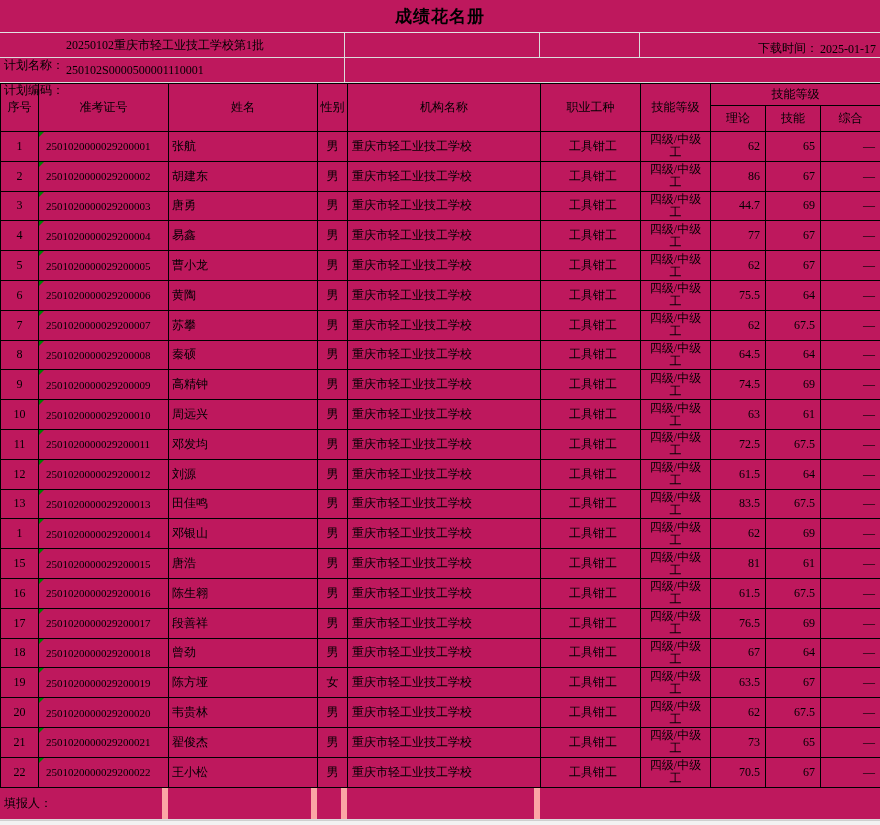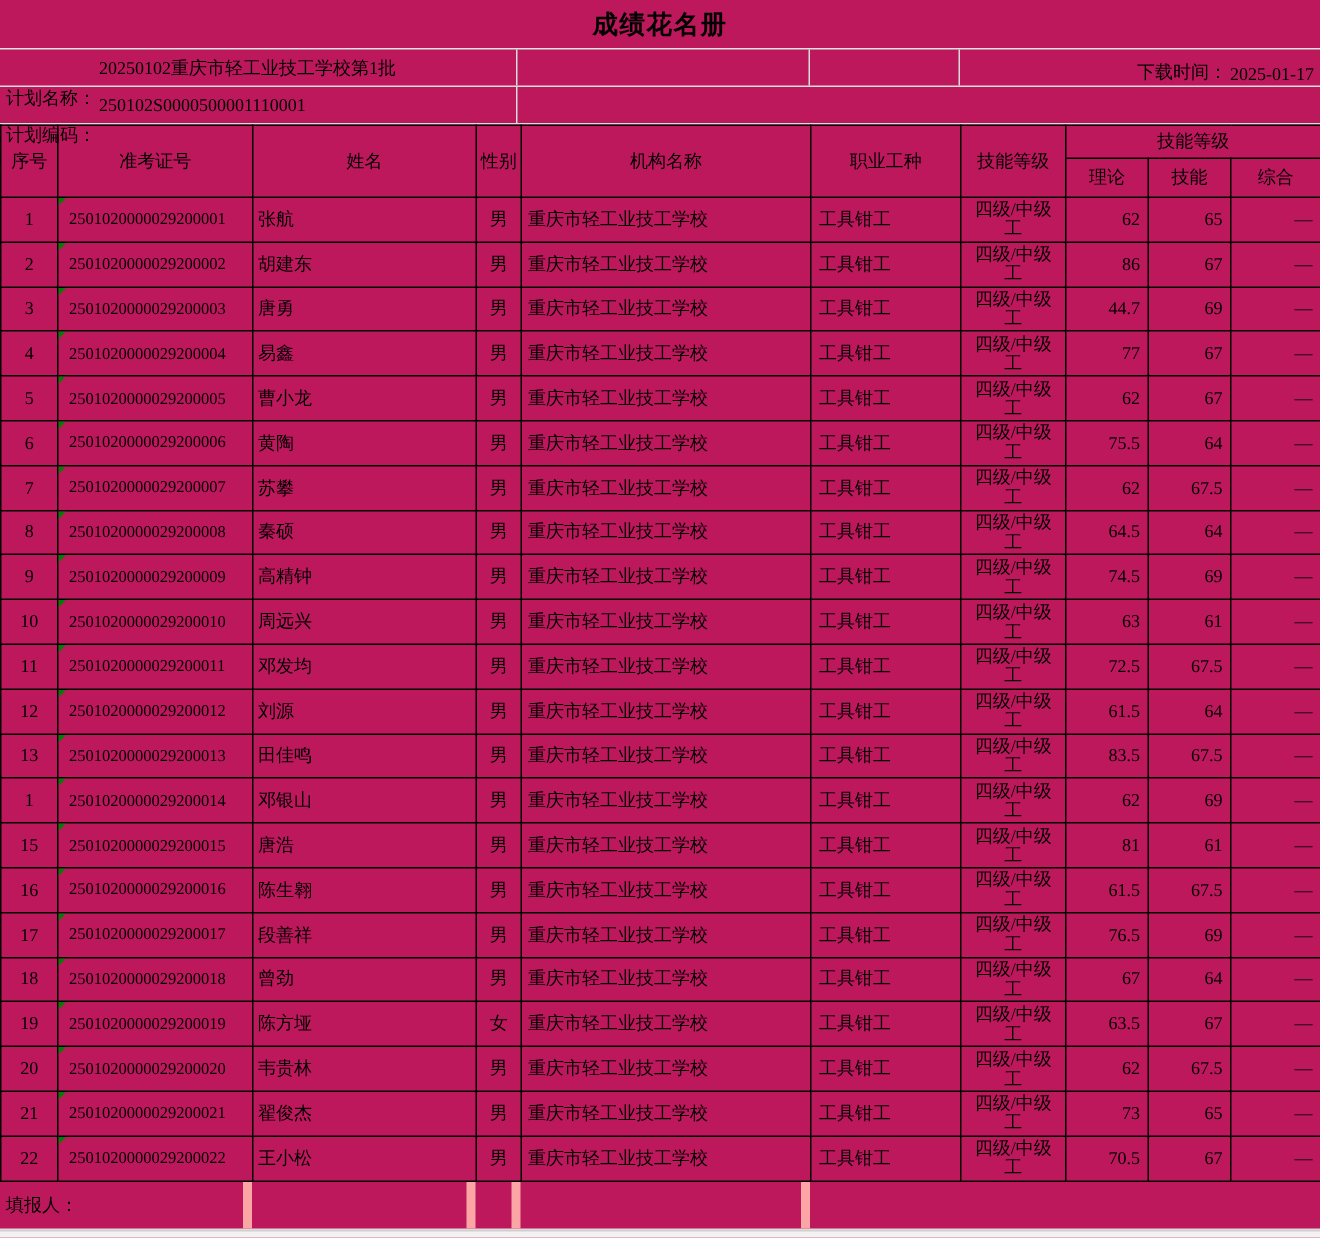--- a/index.html
+++ b/index.html
@@ -29,21 +29,21 @@
     border:1px solid #000; box-sizing:border-box; font-weight:normal;
     padding:0; vertical-align:middle; overflow:hidden; white-space:nowrap;
   }
   thead tr.h1 { height:22px; }
   thead tr.h2 { height:26px; }
   tbody tr { height:29.8px; }
   th { text-align:center; }
   .c-center { text-align:center; }
   .c-left   { text-align:left; padding-left:3px !important; }
   .c-org    { text-align:left; padding-left:4px !important; }
-  .c-occ    { text-align:left; padding-left:5px !important; }
+  .c-occ    { text-align:center; padding-left:5px !important; }
   .c-right  { text-align:right; padding-right:5px !important; }
   .c-exam   { text-align:left; padding-left:7px !important; font-size:11px; position:relative; }
   .c-level  { text-align:center; line-height:13px; }
   .c-level div { line-height:13px; }
   .tri {
     position:absolute; top:0; left:0; width:0; height:0;
     border-top:5px solid #008000; border-right:5px solid transparent;
   }
   
   .footer-row { height:31px; display:flex; border-bottom:1px solid #dcdcdc; }

